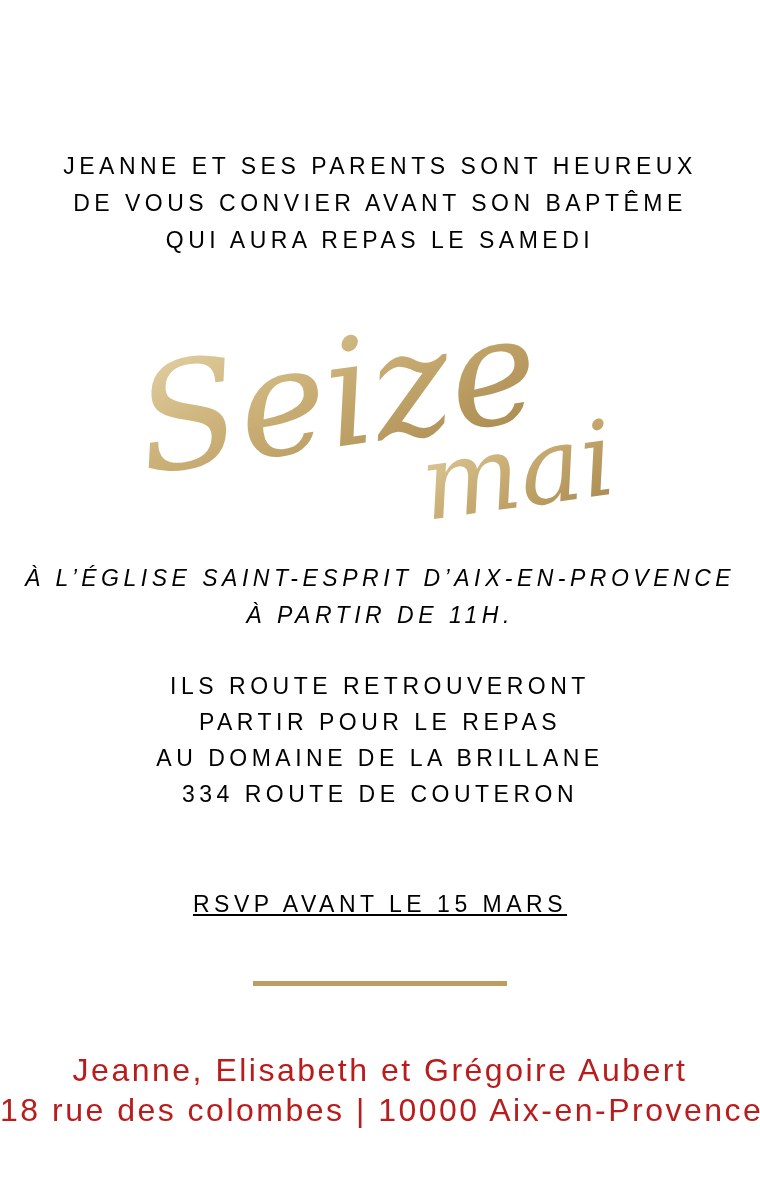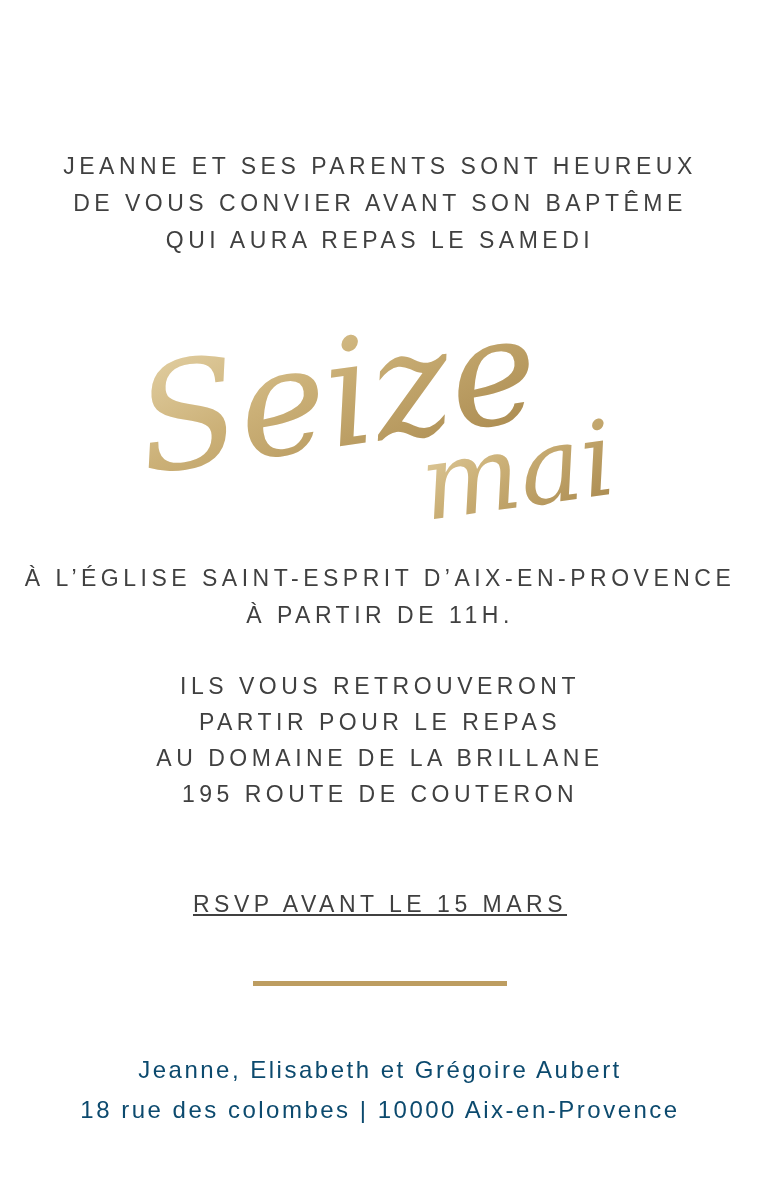--- a/index.html
+++ b/index.html
@@ -13,29 +13,29 @@
     height: 1200px;
     background: #ffffff;
     overflow: hidden;
     font-family: "Liberation Sans", sans-serif;
   }
   .caps-block {
     position: absolute;
     left: 0;
     width: 100%;
     text-align: center;
-    color: #404040;
+    color: #000000;
     font-size: 23px;
     line-height: 37px;
     letter-spacing: 4.5px;
     font-weight: 400;
   }
   .caps-block .line { white-space: nowrap; }
   .intro-block { top: 148px; }
-  .ceremony-block { top: 560px; }
+  .ceremony-block { top: 560px; font-style: italic; }
   .reception-block { top: 668px; line-height: 36px; }
   .rsvp-block { top: 886px; text-decoration: underline; }
   .script-wrap {
     position: absolute;
     top: 290px;
     left: 0;
     width: 100%;
     height: 240px;
     display: flex;
     justify-content: center;
@@ -48,22 +48,22 @@
     width: 254px;
     height: 5px;
     background: #bd9d61;
   }
   .footer-block {
     position: absolute;
     top: 1050px;
     left: 0;
     width: 100%;
     text-align: center;
-    color: #0c4a6e;
-    font-size: 24px;
+    color: #b91c1c;
+    font-size: 32px;
     line-height: 40px;
     letter-spacing: 2.5px;
   }
   .footer-block .line { white-space: nowrap; }
   .script-svg text {
     font-family: "DejaVu Serif", serif;
     font-style: italic;
   }
 </style>
 </head>
@@ -90,24 +90,24 @@
       <text x="292" y="218" font-size="104" fill="url(#goldGrad)" transform="rotate(-8 380 190)">mai</text>
     </svg>
   </div>
 
   <div class="caps-block ceremony-block">
     <div class="line">À L’ÉGLISE SAINT-ESPRIT D’AIX-EN-PROVENCE</div>
     <div class="line">À PARTIR DE 11H.</div>
   </div>
 
   <div class="caps-block reception-block">
-    <div class="line">ILS VOUS RETROUVERONT</div>
+    <div class="line">ILS ROUTE RETROUVERONT</div>
     <div class="line">PARTIR POUR LE REPAS</div>
     <div class="line">AU DOMAINE DE LA BRILLANE</div>
-    <div class="line">195 ROUTE DE COUTERON</div>
+    <div class="line">334 ROUTE DE COUTERON</div>
   </div>
 
   <div class="caps-block rsvp-block">
     <div class="line">RSVP AVANT LE 15 MARS</div>
   </div>
 
   <div class="gold-divider"></div>
 
   <div class="footer-block">
     <div class="line">Jeanne, Elisabeth et Grégoire Aubert</div>

